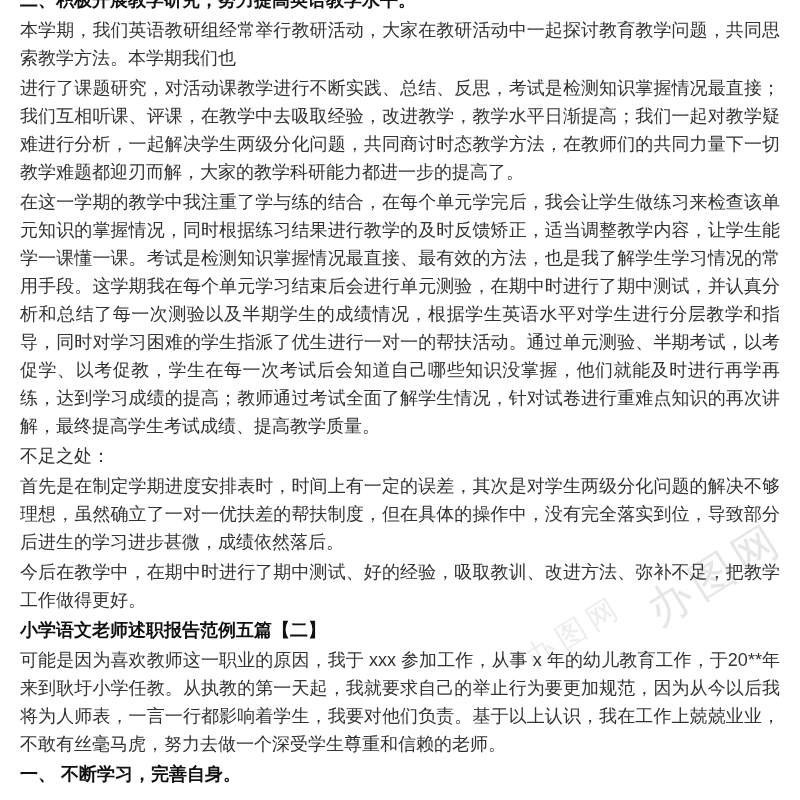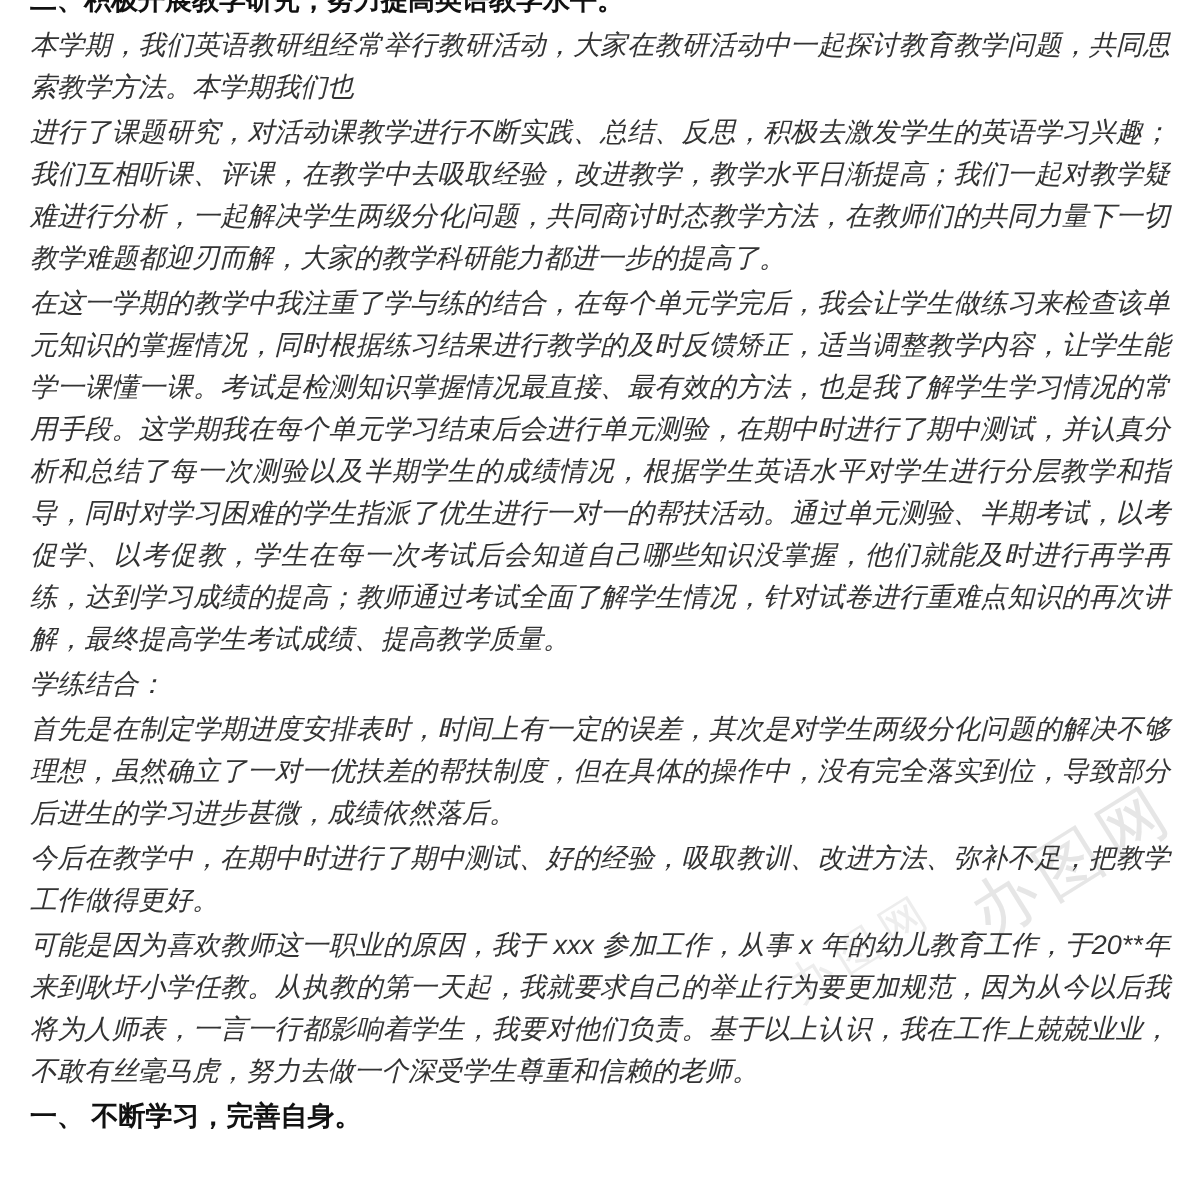--- a/index.html
+++ b/index.html
@@ -33,21 +33,21 @@
     text-justify: inter-ideograph;
     z-index: 2;
   }
   .content p,
   .content h2 {
     margin: 0 0 2px 0;
     padding: 0;
     font-size: 18px;
     line-height: 28px;
   }
-  .content p { font-weight: 400; font-style: italic; }
+  .content p { font-weight: 400; }
   .content h2 {
     font-weight: 700;
     color: #111111;
   }
   
   .watermark {
     position: absolute;
     color: #c9c9c9;
     letter-spacing: 6px;
     transform: rotate(-32deg);
@@ -61,21 +61,22 @@
 </style>
 </head>
 <body>
 
 <div class="page">
   <div class="watermark wm-1">办图网</div>
   <div class="watermark wm-2">办图网</div>
   <div class="content" id="doc-content">
       <h2>二、积极开展教学研究，努力提高英语教学水平。</h2>
       <p>本学期，我们英语教研组经常举行教研活动，大家在教研活动中一起探讨教育教学问题，共同思索教学方法。本学期我们也</p>
-      <p>进行了课题研究，对活动课教学进行不断实践、总结、反思，积极去激发学生的英语学习兴趣；我们互相听课、评课，在教学中去吸取经验，改进教学，教学水平日渐提高；我们一起对教学疑难进行分析，一起解决学生两级分化问题，共同商讨时态教学方法，在教师们的共同力量下一切教学难题都迎刃而解，大家的教学科研能力都进一步的提高了。</p>
+      <p>进行了课题研究，对活动课教学进行不断实践、总结、反思，考试是检测知识掌握情况最直接；我们互相听课、评课，在教学中去吸取经验，改进教学，教学水平日渐提高；我们一起对教学疑难进行分析，一起解决学生两级分化问题，共同商讨时态教学方法，在教师们的共同力量下一切教学难题都迎刃而解，大家的教学科研能力都进一步的提高了。</p>
       <p>在这一学期的教学中我注重了学与练的结合，在每个单元学完后，我会让学生做练习来检查该单元知识的掌握情况，同时根据练习结果进行教学的及时反馈矫正，适当调整教学内容，让学生能学一课懂一课。考试是检测知识掌握情况最直接、最有效的方法，也是我了解学生学习情况的常用手段。这学期我在每个单元学习结束后会进行单元测验，在期中时进行了期中测试，并认真分析和总结了每一次测验以及半期学生的成绩情况，根据学生英语水平对学生进行分层教学和指导，同时对学习困难的学生指派了优生进行一对一的帮扶活动。通过单元测验、半期考试，以考促学、以考促教，学生在每一次考试后会知道自己哪些知识没掌握，他们就能及时进行再学再练，达到学习成绩的提高；教师通过考试全面了解学生情况，针对试卷进行重难点知识的再次讲解，最终提高学生考试成绩、提高教学质量。</p>
-      <p>学练结合：</p>
+      <p>不足之处：</p>
       <p>首先是在制定学期进度安排表时，时间上有一定的误差，其次是对学生两级分化问题的解决不够理想，虽然确立了一对一优扶差的帮扶制度，但在具体的操作中，没有完全落实到位，导致部分后进生的学习进步甚微，成绩依然落后。</p>
       <p>今后在教学中，在期中时进行了期中测试、好的经验，吸取教训、改进方法、弥补不足，把教学工作做得更好。</p>
+      <h2>小学语文老师述职报告范例五篇【二】</h2>
       <p>可能是因为喜欢教师这一职业的原因，我于 xxx 参加工作，从事 x 年的幼儿教育工作，于20**年来到耿圩小学任教。从执教的第一天起，我就要求自己的举止行为要更加规范，因为从今以后我将为人师表，一言一行都影响着学生，我要对他们负责。基于以上认识，我在工作上兢兢业业，不敢有丝毫马虎，努力去做一个深受学生尊重和信赖的老师。</p>
       <h2>一、 不断学习，完善自身。</h2>
     </div>
 </div>
 
 </body></html>

